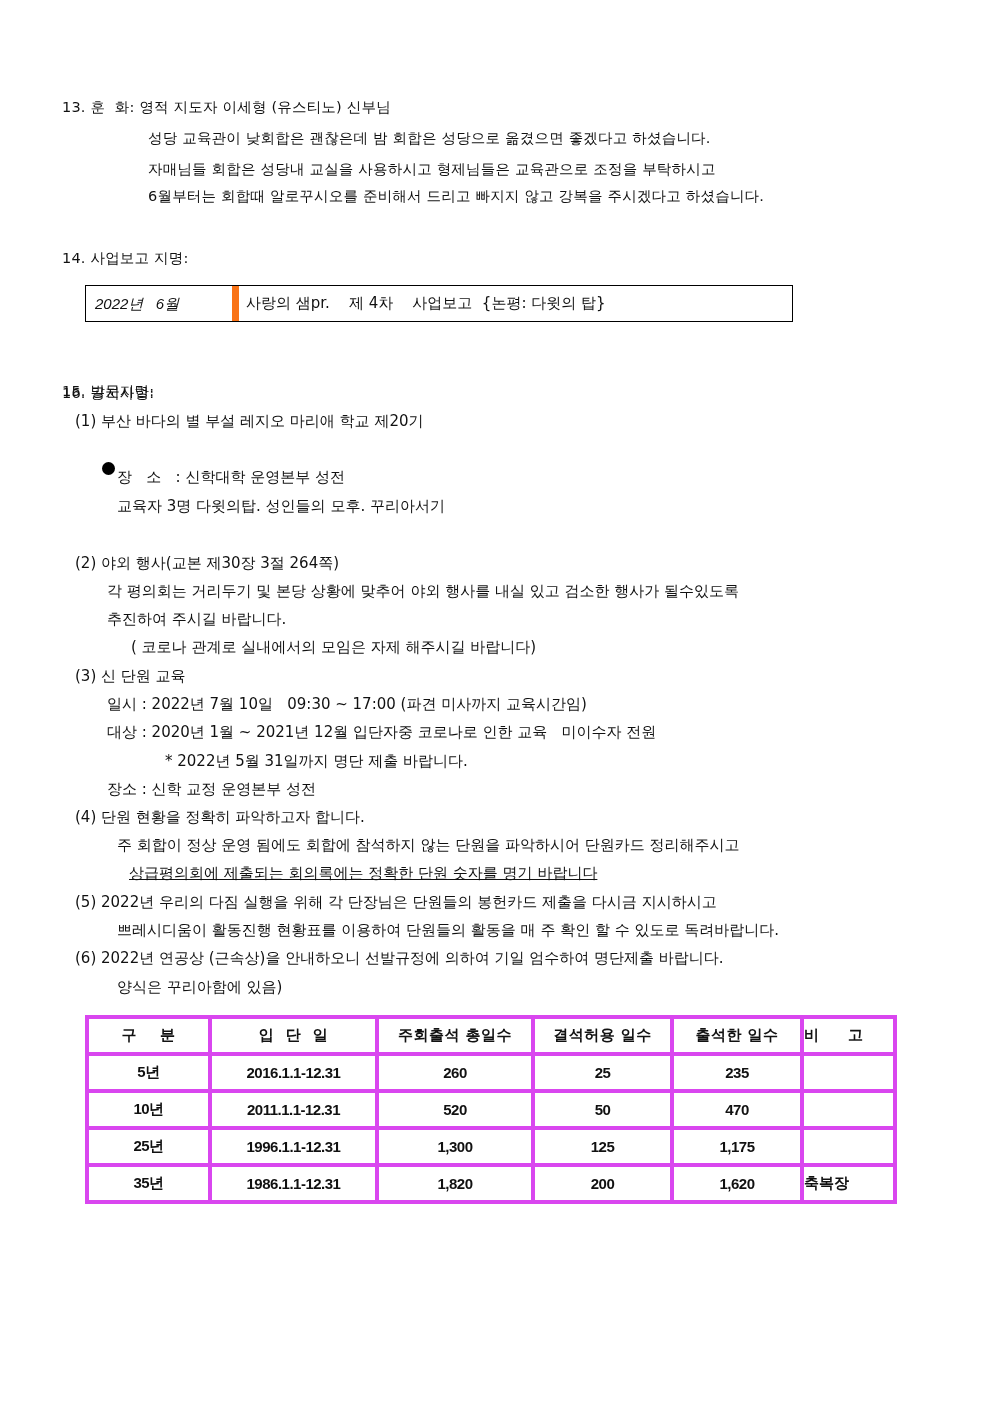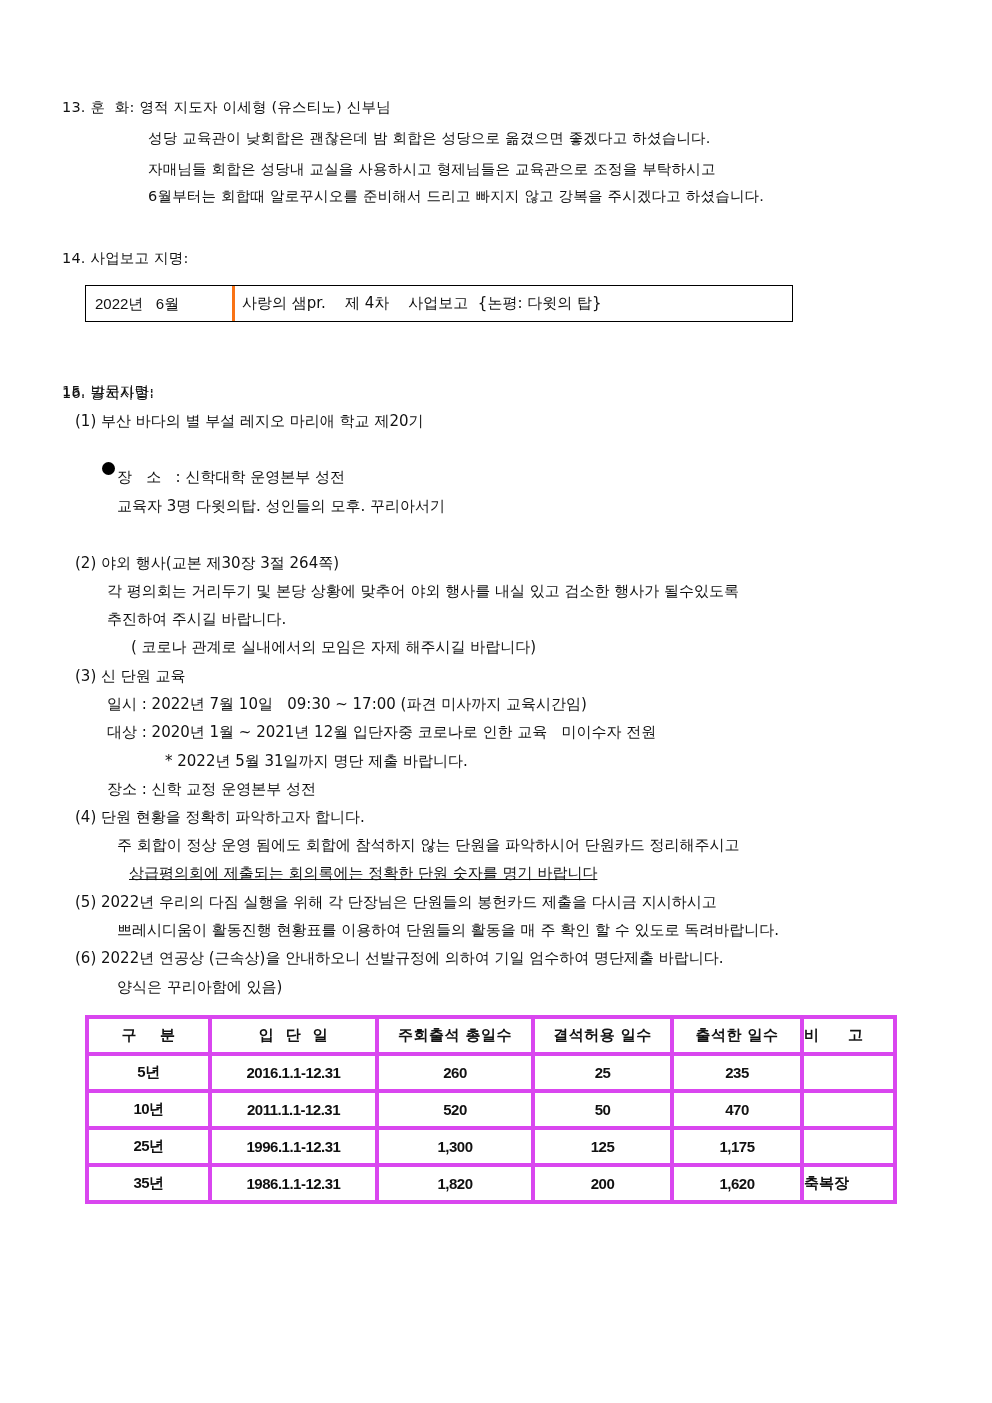--- a/index.html
+++ b/index.html
@@ -10,21 +10,21 @@
       font-size: 15px;
     }
     .line { position: absolute; white-space: pre; line-height: 20px; }
     .sm { font-size: 14.5px; letter-spacing: 0.2px; }
     .bullet { display: inline-block; width: 13px; height: 13px; border-radius: 50%; background: #000; margin-right: 8px; vertical-align: -1px; }
 
     .report-box {
       position: absolute; left: 85px; top: 285px; width: 708px; height: 37px;
       border: 1.5px solid #000; box-sizing: border-box; display: flex;
     }
-    .report-box .c1 { width: 137px; border-right: 3px solid #f97316; padding-left: 9px; line-height: 35px; font-family: "Liberation Sans", sans-serif; font-size: 15px; white-space: pre; }
+    .report-box .c1 { width: 137px; border-right: 7px solid #f97316; padding-left: 9px; line-height: 35px; font-family: "Liberation Sans", sans-serif; font-size: 15px; white-space: pre; font-style: italic; }
     .report-box .c2 { flex: 1; padding-left: 7px; line-height: 35px; font-size: 15px; white-space: pre; }
 
     table.award {
       position: absolute; left: 85px; top: 1015px; width: 808px;
       border-collapse: collapse; table-layout: fixed;
     }
     table.award td, table.award th {
       border: 4px solid #d946ef; height: 33px; padding: 0; font-weight: bold;
       font-size: 15px; text-align: center; white-space: pre; margin-top: 32px;
     }

